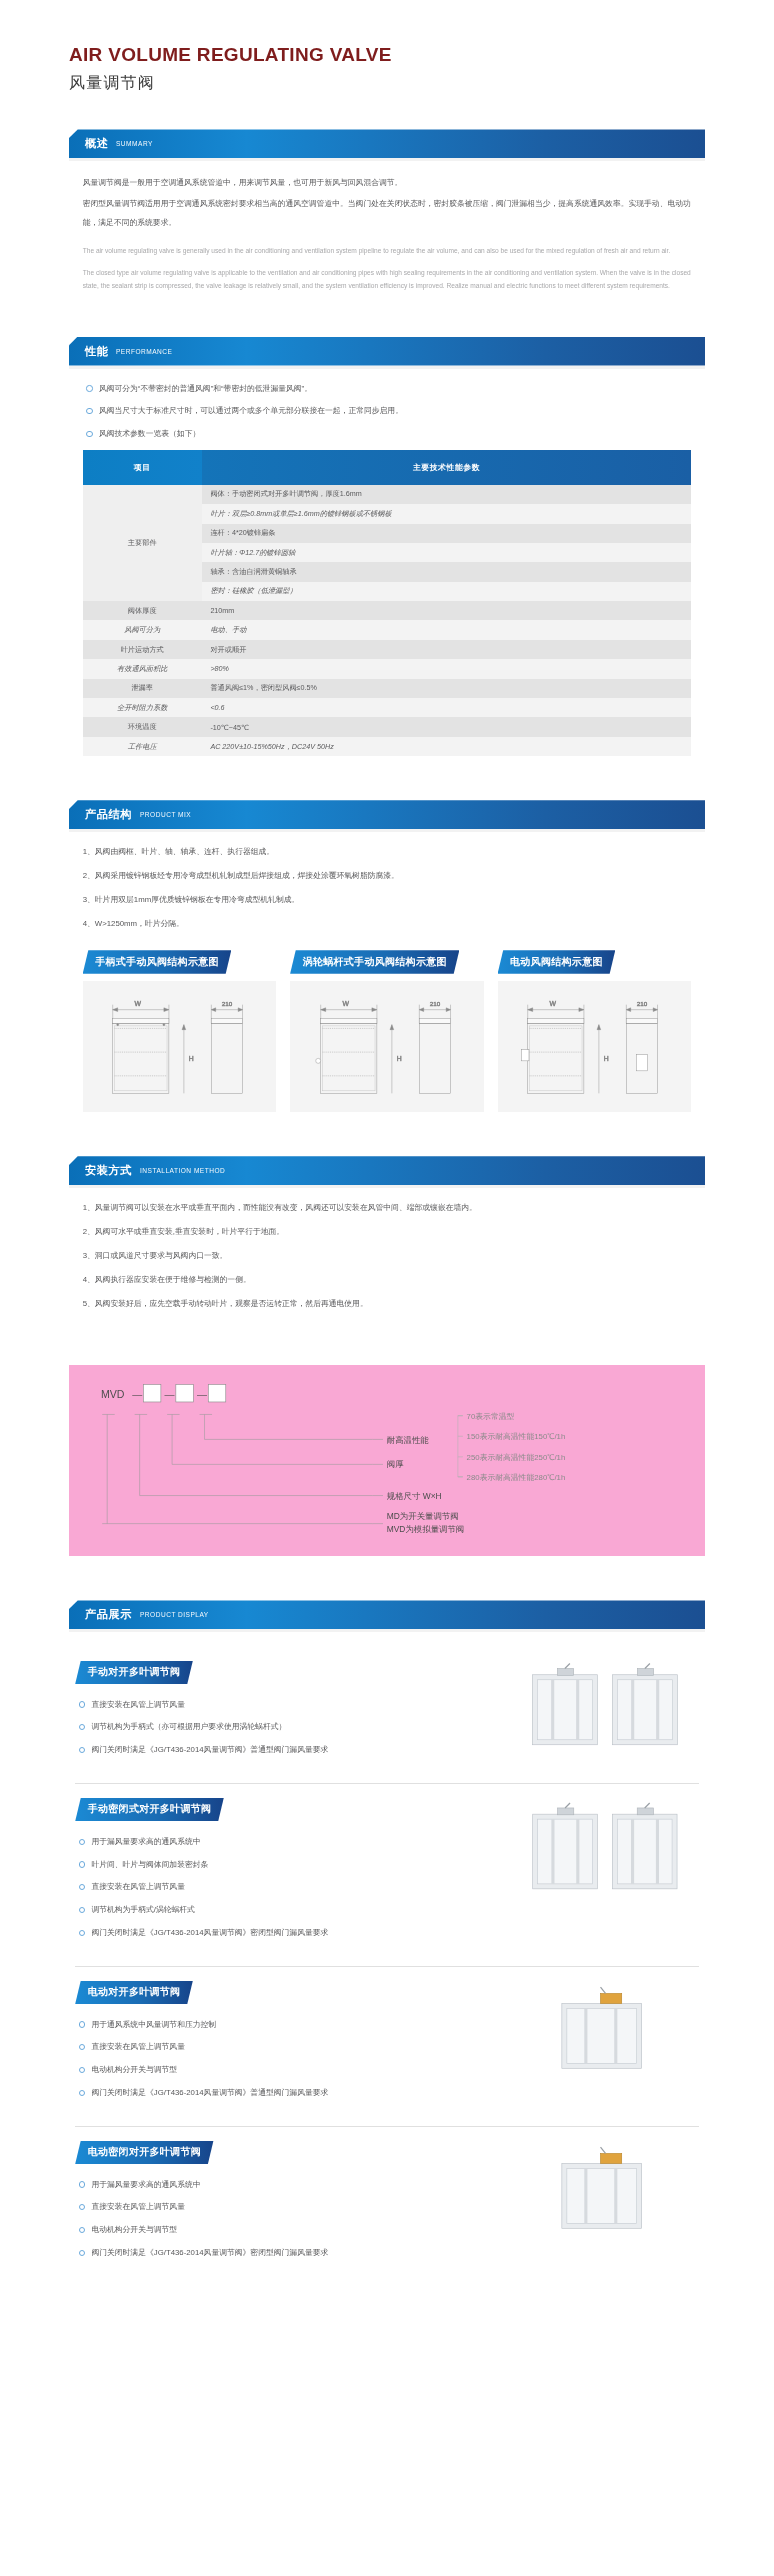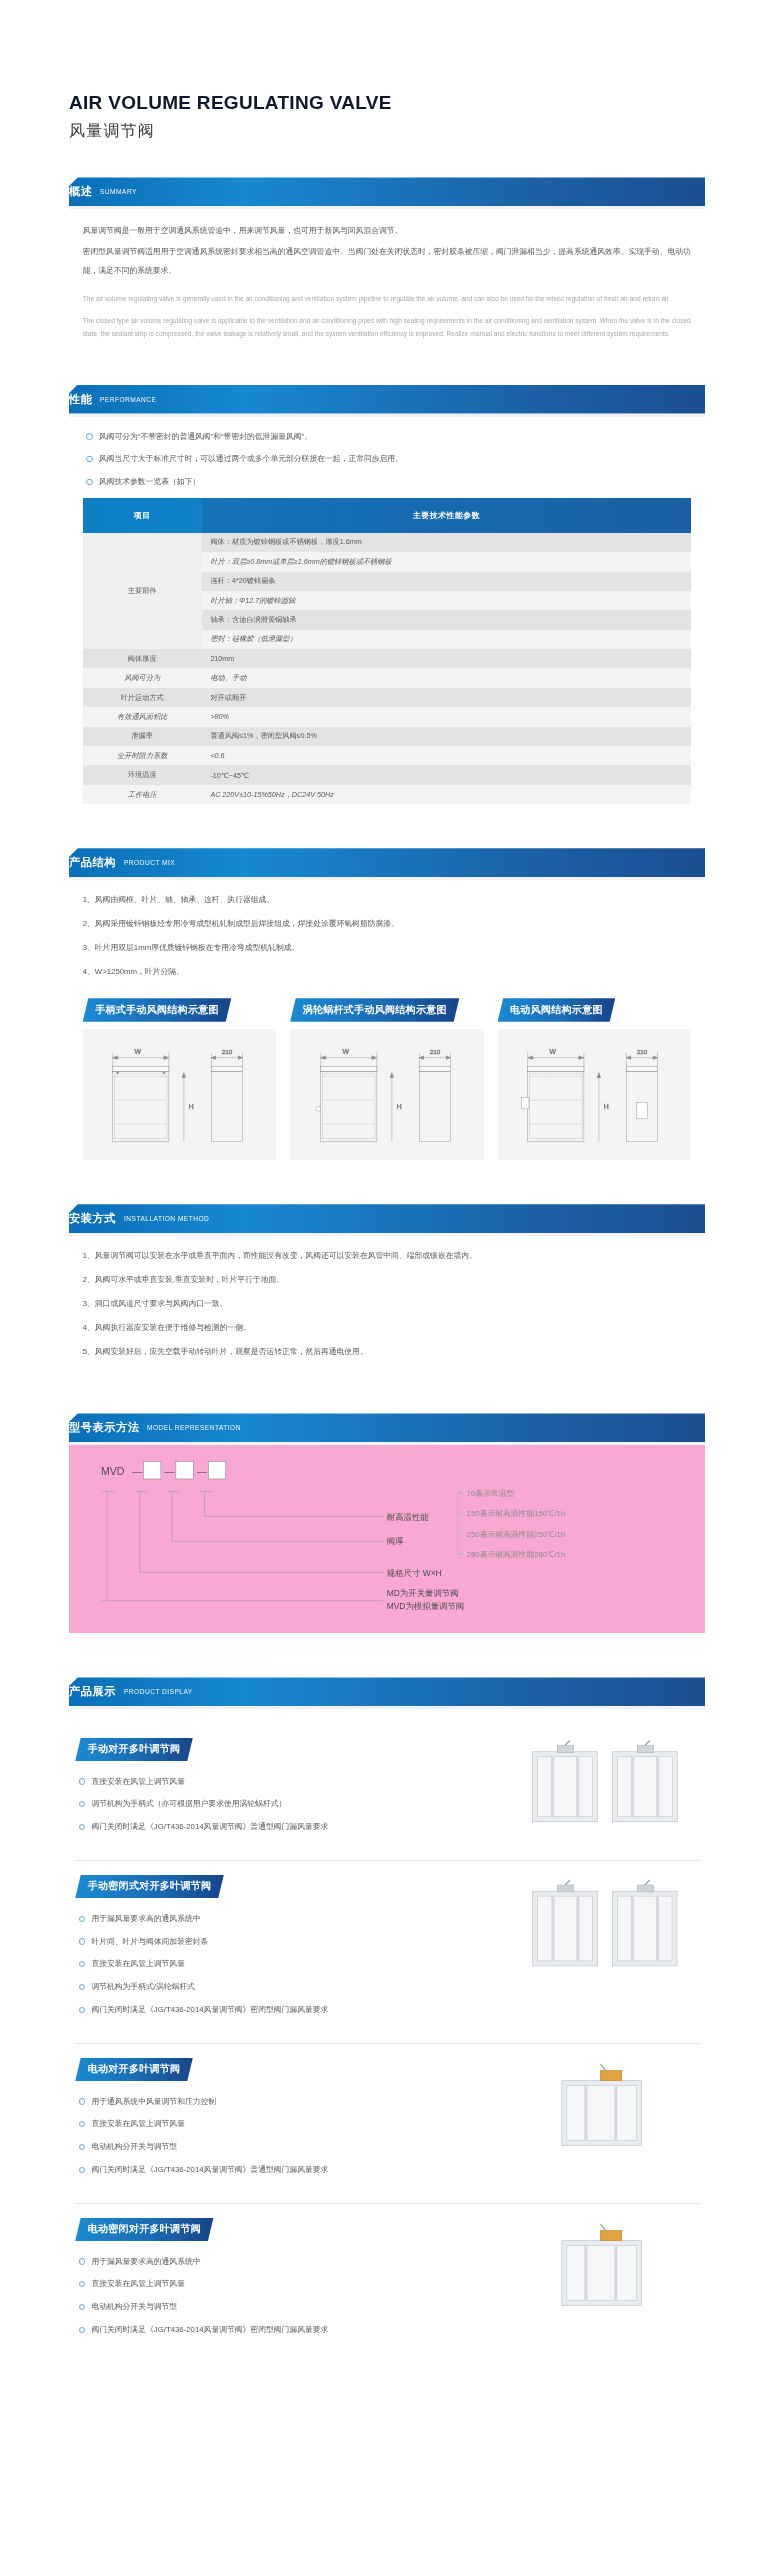--- a/index.html
+++ b/index.html
@@ -7,34 +7,35 @@
     width: 774px;
     background: #ffffff;
     font-family: "Liberation Sans", "DejaVu Sans", sans-serif;
     color: #4a4a4a;
   }
   .page { width: 774px; min-height: 2576px; position: relative; padding: 0; }
 
   
   .title-block { padding: 45px 0 0 69px; }
   .title-en {
-    font-size: 19px; font-weight: bold; color: #0f172a;
-    letter-spacing: 0.3px; line-height: 1.1; margin-top: 48px;
+    font-size: 19px; font-weight: bold; color: #7f1d1d;
+    letter-spacing: 0.3px; line-height: 1.1;
   }
   .title-cn {
     font-size: 16px; color: #3a3a3a; margin-top: 7.5px; letter-spacing: 1.2px;
   }
 
   
   .section { margin: 0 69px; }
   .sec-head {
     position: relative;
     height: 29px;
     background: linear-gradient(90deg,#0a6fb8 0%,#1788d2 28%,#1c5fa4 75%,#1b4f92 100%);
     display: flex; align-items: center;
+    padding-left: 16px;
     color: #fff;
     clip-path: polygon(8.7px 0, 100% 0, 100% 100%, 0 100%, 0 8.7px);
   }
   .sec-head .cn {
     font-size: 11.2px; font-weight: bold; letter-spacing: 0.6px;
   }
   .sec-head .en {
     font-size: 8px; margin-left: 7.5px; letter-spacing: 0.6px;
     font-family: "Liberation Sans Narrow","Liberation Sans", sans-serif;
     transform: scaleX(.82); transform-origin: left center;
@@ -172,21 +173,21 @@
       <table class="spec">
         <thead>
           <tr>
             <th class="c1">项目</th>
             <th class="c2">主要技术性能参数</th>
           </tr>
         </thead>
         <tbody>
           <tr class="odd">
             <td class="lbl merge" rowspan="6">主要部件</td>
-            <td>阀体：材质为镀锌钢板或不锈钢板，厚度1.6mm</td>
+            <td>阀体：手动密闭式对开多叶调节阀，厚度1.6mm</td>
           </tr>
           <tr class="even">
             <td>叶片：双层≥0.8mm或单层≥1.6mm的镀锌钢板或不锈钢板</td>
           </tr>
           <tr class="odd">
             <td>连杆：4*20镀锌扁条</td>
           </tr>
           <tr class="even">
             <td>叶片轴：Φ12.7的镀锌圆轴</td>
           </tr>
@@ -377,26 +378,20 @@
         <li>3、洞口或风道尺寸要求与风阀内口一致。</li>
         <li>4、风阀执行器应安装在便于维修与检测的一侧。</li>
         <li>5、风阀安装好后，应先空载手动转动叶片，观察是否运转正常，然后再通电使用。</li>
       </ol>
     </div>
   </div>
 
   <div class="sp-70"></div>
 
   <div class="section">
-    <div class="sec-head-wrap">
-      <div class="sec-head">
-        <span class="cn">型号表示方法</span>
-        <span class="en">MODEL REPRESENTATION</span>
-      </div>
-    </div>
 
     <div class="model-box">
       <svg width="600" height="156" viewBox="0 0 960 250">
         <g font-family="Liberation Sans, sans-serif" fill="#4d4d4d">
           <text x="20" y="34" font-size="17">MVD</text>
           <text x="70" y="34" font-size="16">—</text>
           <rect x="88" y="12" width="28" height="28" fill="#fff" stroke="#8d8d8d" stroke-width="1"></rect>
           <text x="122" y="34" font-size="16">—</text>
           <rect x="140" y="12" width="28" height="28" fill="#fff" stroke="#8d8d8d" stroke-width="1"></rect>
           <text x="174" y="34" font-size="16">—</text>

